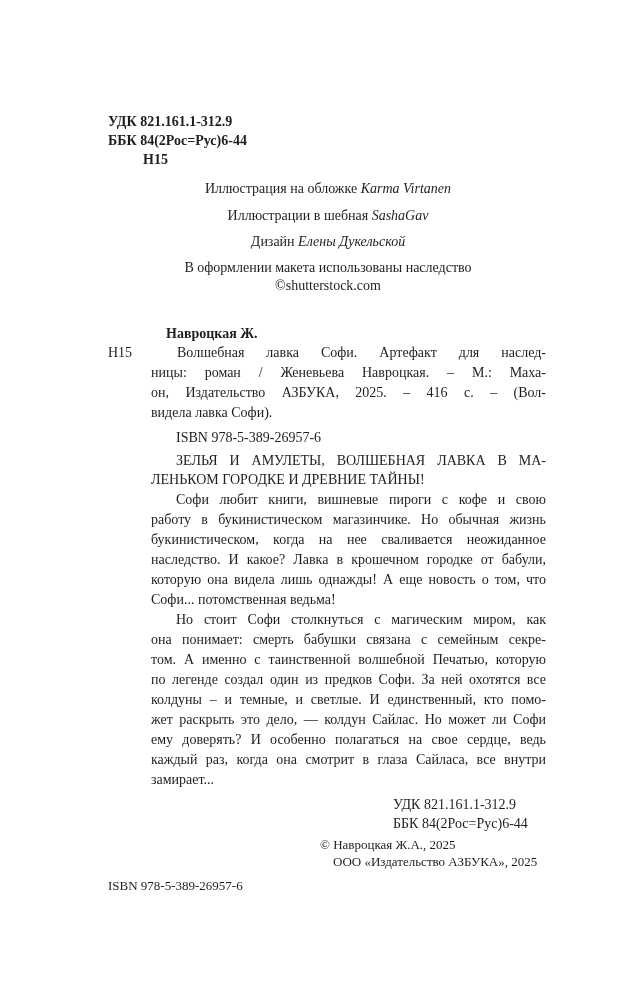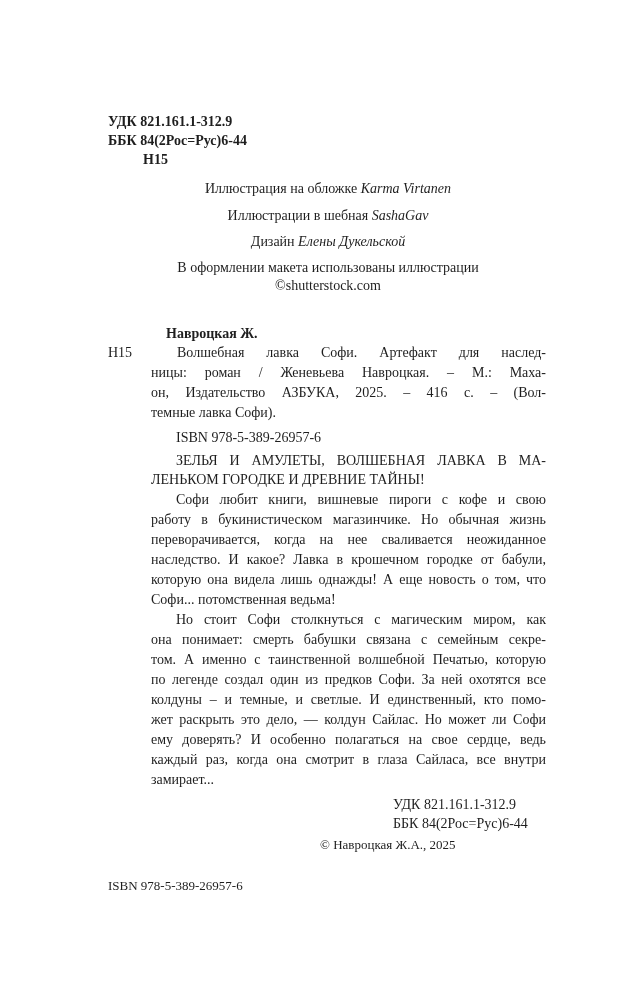--- a/index.html
+++ b/index.html
@@ -21,51 +21,52 @@
 
 <div class="abs line center" style="left:108px; width:440px; top:179px;">
   <span>Иллюстрация на обложке </span><em>Karma Virtanen</em>
 </div>
 <div class="abs line center" style="left:108px; width:440px; top:206px;">
   <span>Иллюстрации в шебная </span><em>SashaGav</em>
 </div>
 <div class="abs line center" style="left:108px; width:440px; top:232px;">
   <span>Дизайн </span><em>Елены Дукельской</em>
 </div>
-<div class="abs line center" style="left:108px; width:440px; top:258px;">В оформлении макета использованы иллюстрации</div>
+<div class="abs line center" style="left:108px; width:440px; top:258px;">В оформлении макета использованы наследство</div>
 <div class="abs line center" style="left:108px; width:440px; top:276px;">©shutterstock.com</div>
 
 <div class="abs bold line" style="left:166px; top:324px;">Навроцкая Ж.</div>
 <div class="abs line" style="left:108px; top:343px;">Н15</div>
 <div class="abs line just" style="left:151px; width:395px; top:343px; text-indent:26px;">Волшебная лавка Софи. Артефакт для наслед-</div>
 <div class="abs line just" style="left:151px; width:395px; top:363px;">ницы: роман / Женевьева Навроцкая. – М.: Маха-</div>
 <div class="abs line just" style="left:151px; width:395px; top:383px;">он, Издательство АЗБУКА, 2025. – 416 с. – (Вол-</div>
-<div class="abs line" style="left:151px; top:403px;">темные лавка Софи).</div>
+<div class="abs line" style="left:151px; top:403px;">видела лавка Софи).</div>
 <div class="abs line" style="left:176px; top:428px;">ISBN 978-5-389-26957-6</div>
 
 <div class="abs line just" style="left:151px; width:395px; top:451px; text-indent:25px;">ЗЕЛЬЯ И АМУЛЕТЫ, ВОЛШЕБНАЯ ЛАВКА В МА-</div>
 <div class="abs line" style="left:151px; top:470px;">ЛЕНЬКОМ ГОРОДКЕ И ДРЕВНИЕ ТАЙНЫ!</div>
 
 <div class="abs line just" style="left:151px; width:395px; top:490px; text-indent:25px;">Софи любит книги, вишневые пироги с кофе и свою</div>
 <div class="abs line just" style="left:151px; width:395px; top:510px;">работу в букинистическом магазинчике. Но обычная жизнь</div>
-<div class="abs line just" style="left:151px; width:395px; top:530px;">переворачивается, когда на нее сваливается неожиданное</div>
+<div class="abs line just" style="left:151px; width:395px; top:530px;">букинистическом, когда на нее сваливается неожиданное</div>
 <div class="abs line just" style="left:151px; width:395px; top:550px;">наследство. И какое? Лавка в крошечном городке от бабули,</div>
 <div class="abs line just" style="left:151px; width:395px; top:570px;">которую она видела лишь однажды! А еще новость о том, что</div>
 <div class="abs line" style="left:151px; top:590px;">Софи... потомственная ведьма!</div>
 
 <div class="abs line just" style="left:151px; width:395px; top:610px; text-indent:25px;">Но стоит Софи столкнуться с магическим миром, как</div>
 <div class="abs line just" style="left:151px; width:395px; top:630px;">она понимает: смерть бабушки связана с семейным секре-</div>
 <div class="abs line just" style="left:151px; width:395px; top:650px;">том. А именно с таинственной волшебной Печатью, которую</div>
 <div class="abs line just" style="left:151px; width:395px; top:670px;">по легенде создал один из предков Софи. За ней охотятся все</div>
 <div class="abs line just" style="left:151px; width:395px; top:690px;">колдуны – и темные, и светлые. И единственный, кто помо-</div>
 <div class="abs line just" style="left:151px; width:395px; top:710px;">жет раскрыть это дело, — колдун Сайлас. Но может ли Софи</div>
 <div class="abs line just" style="left:151px; width:395px; top:730px;">ему доверять? И особенно полагаться на свое сердце, ведь</div>
 <div class="abs line just" style="left:151px; width:395px; top:750px;">каждый раз, когда она смотрит в глаза Сайласа, все внутри</div>
 <div class="abs line" style="left:151px; top:770px;">замирает...</div>
 
 <div class="abs line" style="left:393px; top:795px;">УДК 821.161.1-312.9</div>
 <div class="abs line" style="left:393px; top:814px;">ББК 84(2Рос=Рус)6-44</div>
 
 <div class="abs" style="left:320px; top:836px; font-size:13px; line-height:17px;">
   <div>© Навроцкая Ж.А., 2025</div>
+  <div style="padding-left:13px;">ООО «Издательство АЗБУКА», 2025</div>
 </div>
 
 <div class="abs" style="left:108px; top:877px; font-size:13px; line-height:17px;">ISBN 978-5-389-26957-6</div>
 
 </body></html>

